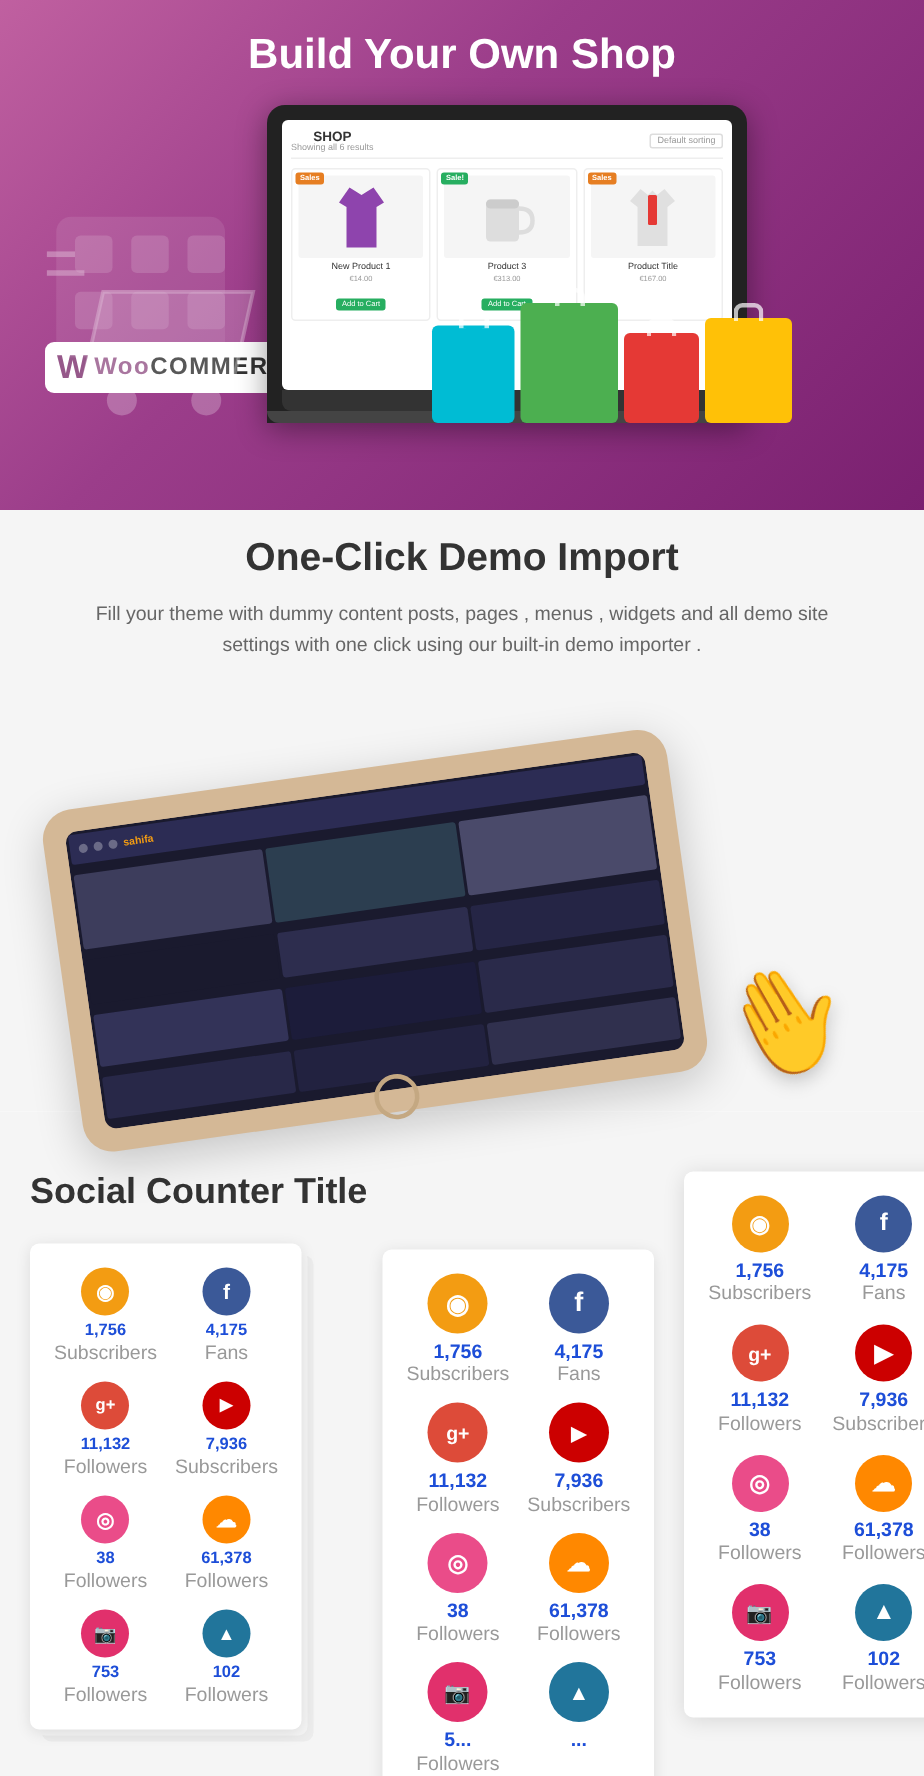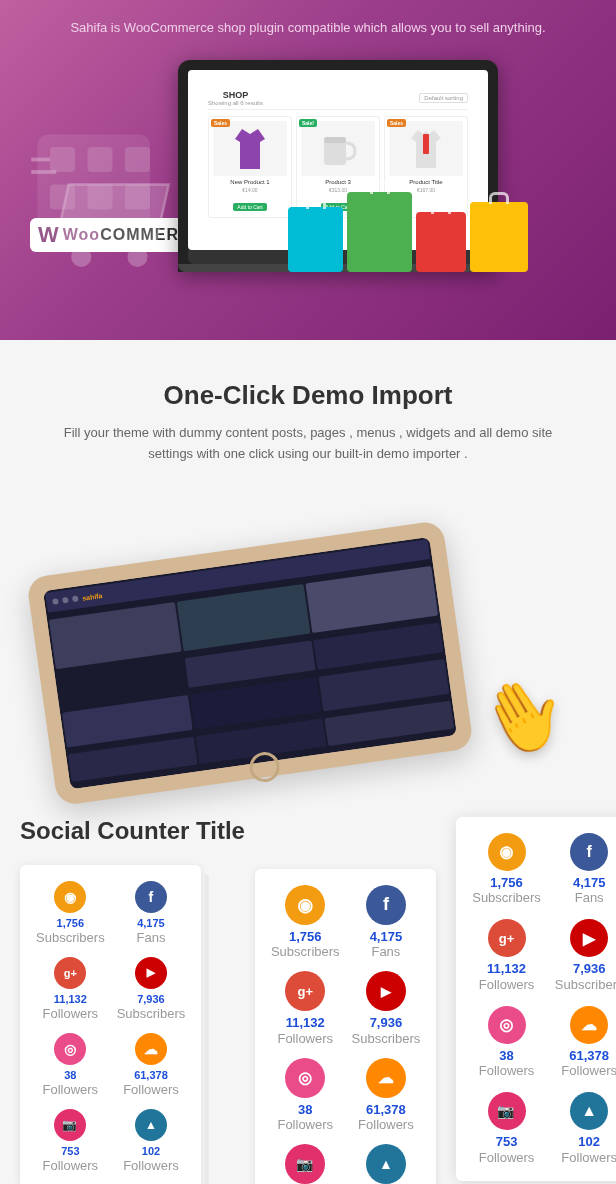--- a/index.html
+++ b/index.html
@@ -108,21 +108,21 @@
     .laptop-stand {
       width: 340px;
       height: 8px;
       background: #444;
       border-radius: 0 0 20px 20px;
       margin-left: -10px;
     }
 
     
     .shop-screen {
-      padding: 20px;
+      padding: 6px;
       height: 100%;
     }
     .shop-header {
       display: flex;
       justify-content: space-between;
       align-items: center;
       margin-bottom: 6px;
       border-bottom: 1px solid #eee;
       padding-bottom: 3px;
     }
@@ -227,35 +227,35 @@
       border-radius: 6px 6px 0 0;
     }
     .bag-cyan { background: #00bcd4; }
     .bag-green { background: #4caf50; }
     .bag-red { background: #e53935; }
     .bag-yellow { background: #ffc107; }
 
     
     .section-demo {
       background: #f5f5f5;
-      padding: 40px 20px 0;
+      padding: 16px 20px 0;
       text-align: center;
     }
     .section-demo h2 {
       font-size: 26px;
       color: #333;
       font-weight: bold;
       margin-bottom: 12px;
     }
     .section-demo p {
       font-size: 13px;
       color: #666;
       line-height: 1.6;
       max-width: 500px;
-      margin: 0 auto 32px;
+      margin: 0 auto 20px;
     }
 
     
     .tablet-wrapper {
       position: relative;
       display: flex;
       justify-content: center;
       align-items: flex-end;
       height: 280px;
     }
@@ -407,21 +407,21 @@
       display: grid;
       grid-template-columns: 1fr 1fr 1fr;
       gap: 14px;
       margin-left: auto;
     }
   </style>
 </head>
 <body>
 
 <section class="section-shop">
-  <p>Sahifa is WooCommerce shop plugin compatible which allows you to sell anything.</p>
+  <h1>Build Your Own Shop</h1>
 
   <div class="shop-visual">
 
     <div class="woo-logo">
       <div class="woo-badge">
         <span class="woo-w">W</span>
         <span class="woo-text"><span>Woo</span>COMMERCE</span>
       </div>
     </div>
 

